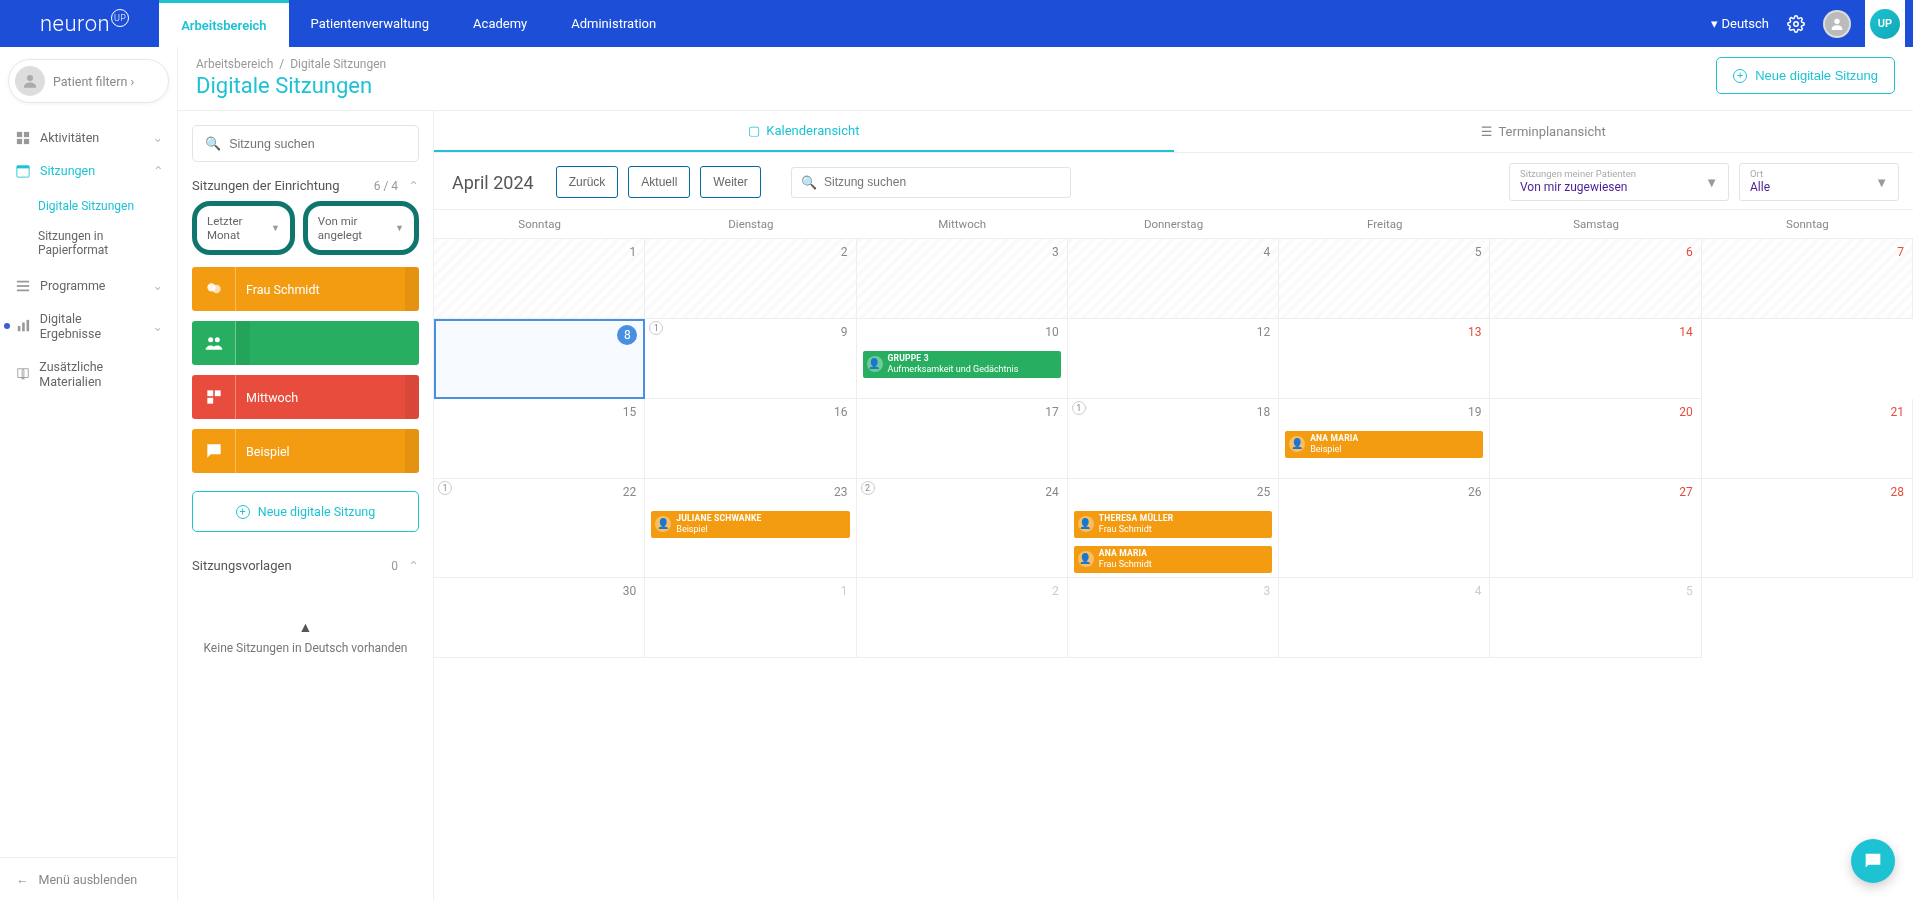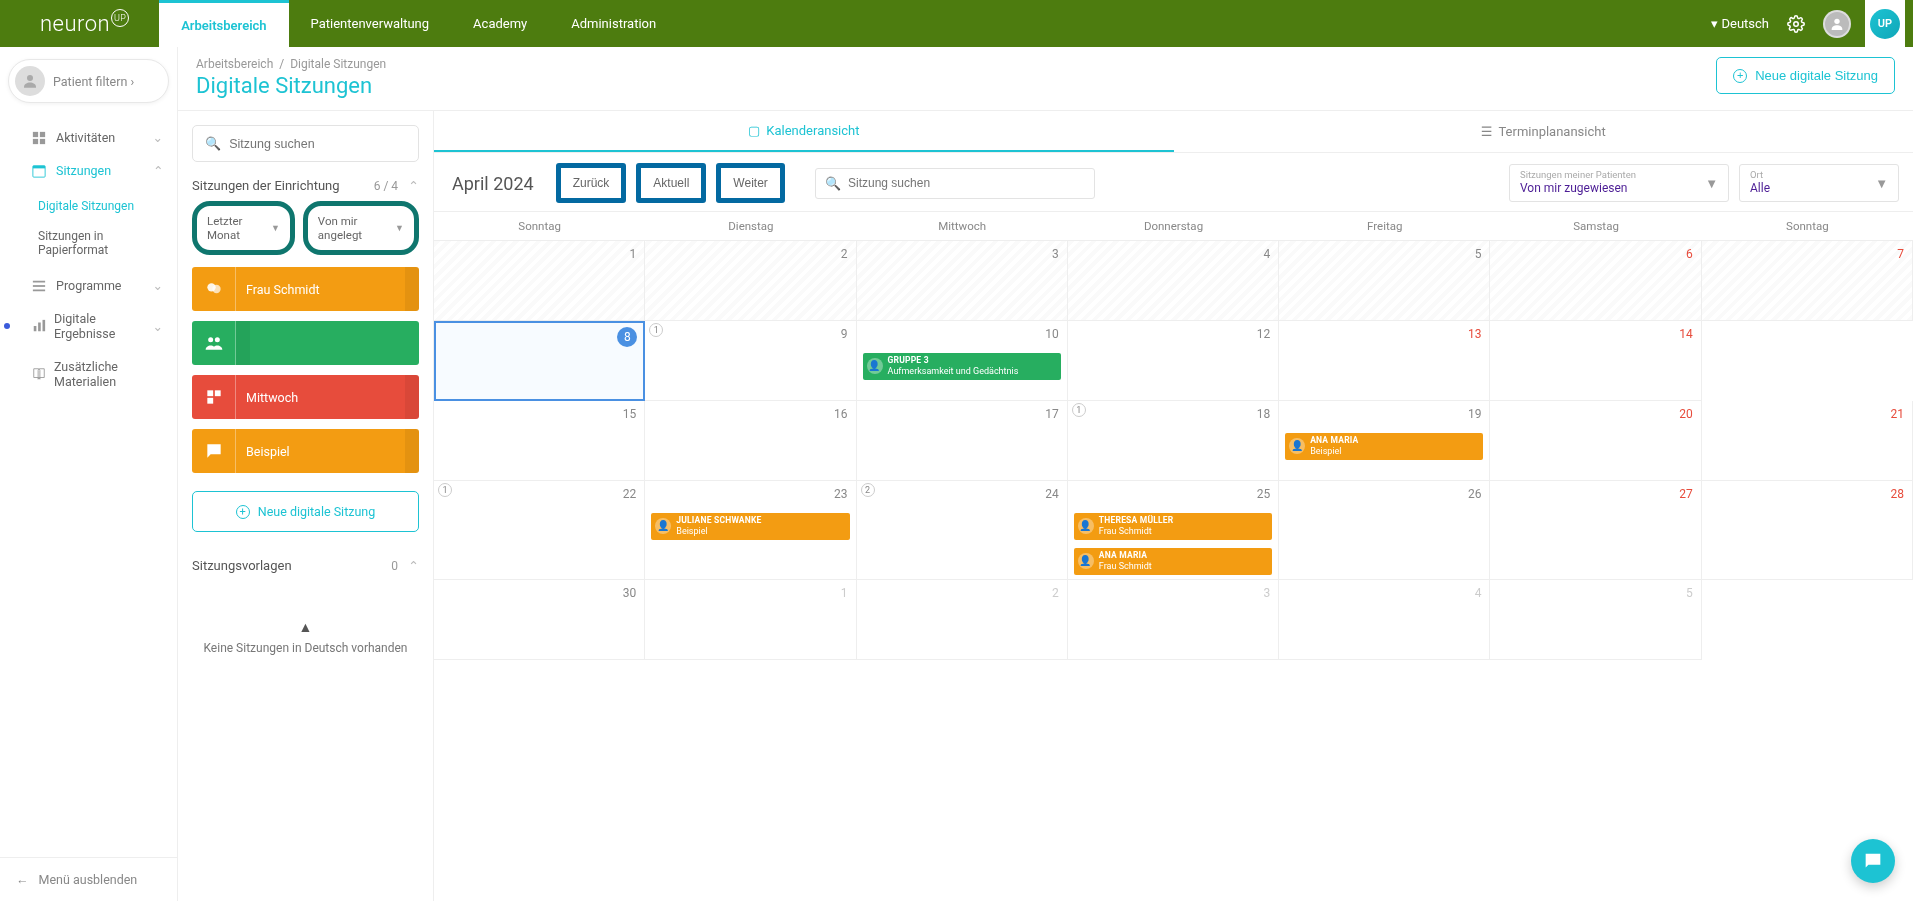--- a/index.html
+++ b/index.html
@@ -1,39 +1,39 @@
 <!DOCTYPE html>
 <html><head>
 <meta charset="utf-8">
 <style>
 * { box-sizing: border-box; margin: 0; padding: 0; }
 body { font-family: -apple-system, BlinkMacSystemFont, "Segoe UI", Roboto, Arial, sans-serif; font-size: 13px; color: #555; background: #fff; overflow: hidden; }
 
 
-.topnav { background: #4d7c0f; height: 47px; display: flex; align-items: stretch; color: #fff; }
+.topnav { background: #1d4ed8; height: 47px; display: flex; align-items: stretch; color: #fff; }
 .logo { display: flex; align-items: center; padding: 0 30px 0 40px; font-size: 22px; font-weight: 300; letter-spacing: 0.5px; }
 .logo .up { position: relative; top:-6px; display:inline-flex; align-items:center; justify-content:center; width:18px; height:18px; border:1.5px solid #fff; border-radius:50%; font-size:9px; margin-left:1px;}
 .nav-items { display: flex; }
 .nav-item { display: flex; align-items: center; padding: 0 22px; cursor: pointer; font-size: 13px; }
 .nav-item.active { background: #fff; color: #1dc3d3; font-weight: 600; border-top:3px solid #1dc3d3; }
 .nav-right { margin-left: auto; display: flex; align-items: center; gap: 14px; padding-right: 8px; }
 .lang { display: flex; align-items: center; gap: 4px; cursor: pointer; font-size:13px; }
 .icon-btn { width: 26px; height: 26px; display:flex; align-items:center; justify-content:center; cursor:pointer; color:#fff; }
 .avatar-top { width:28px; height:28px; border-radius:50%; background:#bbb; border:2px solid rgba(255,255,255,.5); display:flex; align-items:center; justify-content:center; }
 .corner-badge { width:40px; height:47px; background:#fff; display:flex; align-items:center; justify-content:center; }
 .corner-badge .c { width:30px;height:30px;border-radius:50%; background:linear-gradient(135deg,#1dc3d3,#0fa7b8); color:#fff; display:flex; align-items:center; justify-content:center; font-size:11px; font-weight:600;}
 
 
 .wrap { display:flex; height: calc(100vh - 47px); }
 .sidebar { width: 178px; border-right:1px solid #eee; display:flex; flex-direction:column; }
 .patient-filter { margin:12px 8px 14px; background:#fff; border:1px solid #e8e8e8; border-radius:28px; padding:6px 10px 6px 6px; display:flex; align-items:center; gap:8px; box-shadow:0 1px 4px rgba(0,0,0,.06); cursor:pointer;}
 .patient-filter .pf-avatar { width:30px;height:30px;border-radius:50%;background:#ddd; display:flex;align-items:center;justify-content:center;}
 .patient-filter span { color:#888; font-size:12.5px; }
 .side-menu { list-style:none; padding:4px 0; }
-.side-menu li { padding:9px 14px 9px 32px; display:flex; align-items:center; gap:8px; cursor:pointer; font-size:12.5px; color:#666; position:relative; }
+.side-menu li { padding:9px 14px 9px 16px; display:flex; align-items:center; gap:8px; cursor:pointer; font-size:12.5px; color:#666; position:relative; }
 .side-menu li .mi { width:16px; display:inline-flex; color:#999; }
 .side-menu li.open { color:#1dc3d3; }
 .side-menu li.open .mi { color:#1dc3d3; }
 .side-menu li .chev { margin-left:auto; color:#bbb; }
 .submenu { list-style:none; }
 .submenu li { padding:8px 14px 8px 38px; font-size:12px; color:#666; cursor:pointer;}
 .submenu li.active { color:#1dc3d3; }
 .side-menu li .dot { width:6px;height:6px;border-radius:50%;background:#3b5bdb; position:absolute; left:4px; }
 .hide-menu { margin-top:auto; padding:14px 16px; border-top:1px solid #eee; display:flex; align-items:center; gap:10px; color:#888; cursor:pointer; font-size:12.5px;}
 
@@ -72,21 +72,21 @@
 .templates-title .chev { margin-left:10px; color:#bbb; transform:rotate(180deg);}
 .warn { text-align:center; padding:40px 14px 0; color:#777; font-size:12px; }
 .warn .tri { font-size:14px; display:block; margin-bottom:6px; color:#555;}
 
 
 .view-tabs { display:flex; border-bottom:1px solid #eee; }
 .vtab { flex:1; text-align:center; padding:12px 0; cursor:pointer; font-size:13px; color:#888; display:flex; align-items:center; justify-content:center; gap:6px; }
 .vtab.active { color:#1dc3d3; border-bottom:2px solid #1dc3d3; }
 .cal-toolbar { display:flex; align-items:center; gap:10px; padding:10px 14px 8px; }
 .cal-title { font-size:18px; color:#555; margin-right:12px; padding-left:4px;}
-.tbtn { border:5px solid #0369a1; background:#fff; border-radius:3px; padding:8px 12px; cursor:pointer; font-size:12px; color:#666;}
+.tbtn { border:1px solid #0369a1; background:#fff; border-radius:3px; padding:8px 12px; cursor:pointer; font-size:12px; color:#666;}
 .cal-search { border:1px solid #e3e3e3; border-radius:3px; padding:7px 10px; display:flex; align-items:center; gap:6px; min-width:280px;}
 .cal-search input { border:none; outline:none; font-size:12px; flex:1;}
 .select-wrap { border:1px solid #e3e3e3; border-radius:3px; padding:4px 10px 6px; min-width:220px; position:relative; cursor:pointer;}
 .select-wrap .slabel { font-size:9.5px; color:#aaa; display:block; }
 .select-wrap .sval { font-size:12px; color:#4c1d95;text-align:right; }
 .select-wrap .caret { position:absolute; right:10px; top:50%; transform:translateY(-50%); color:#999; }
 .select-wrap.small { min-width:160px; }
 
 
 .cal { flex:1; overflow:auto; border-top:1px solid #eee; }

